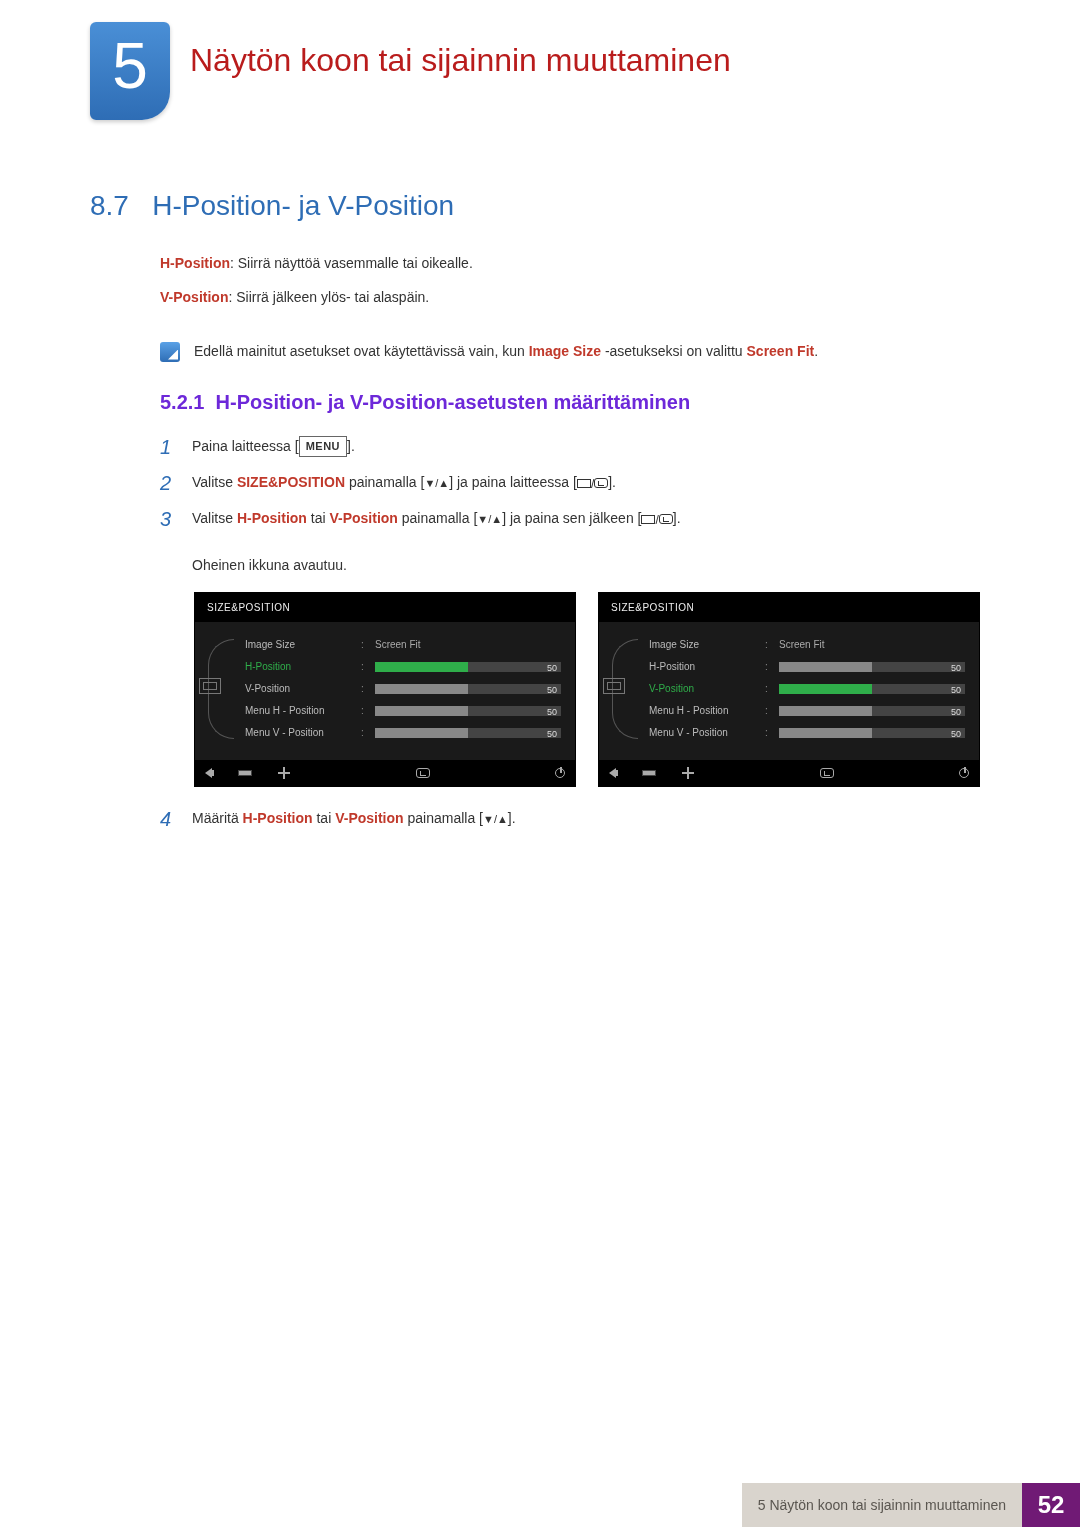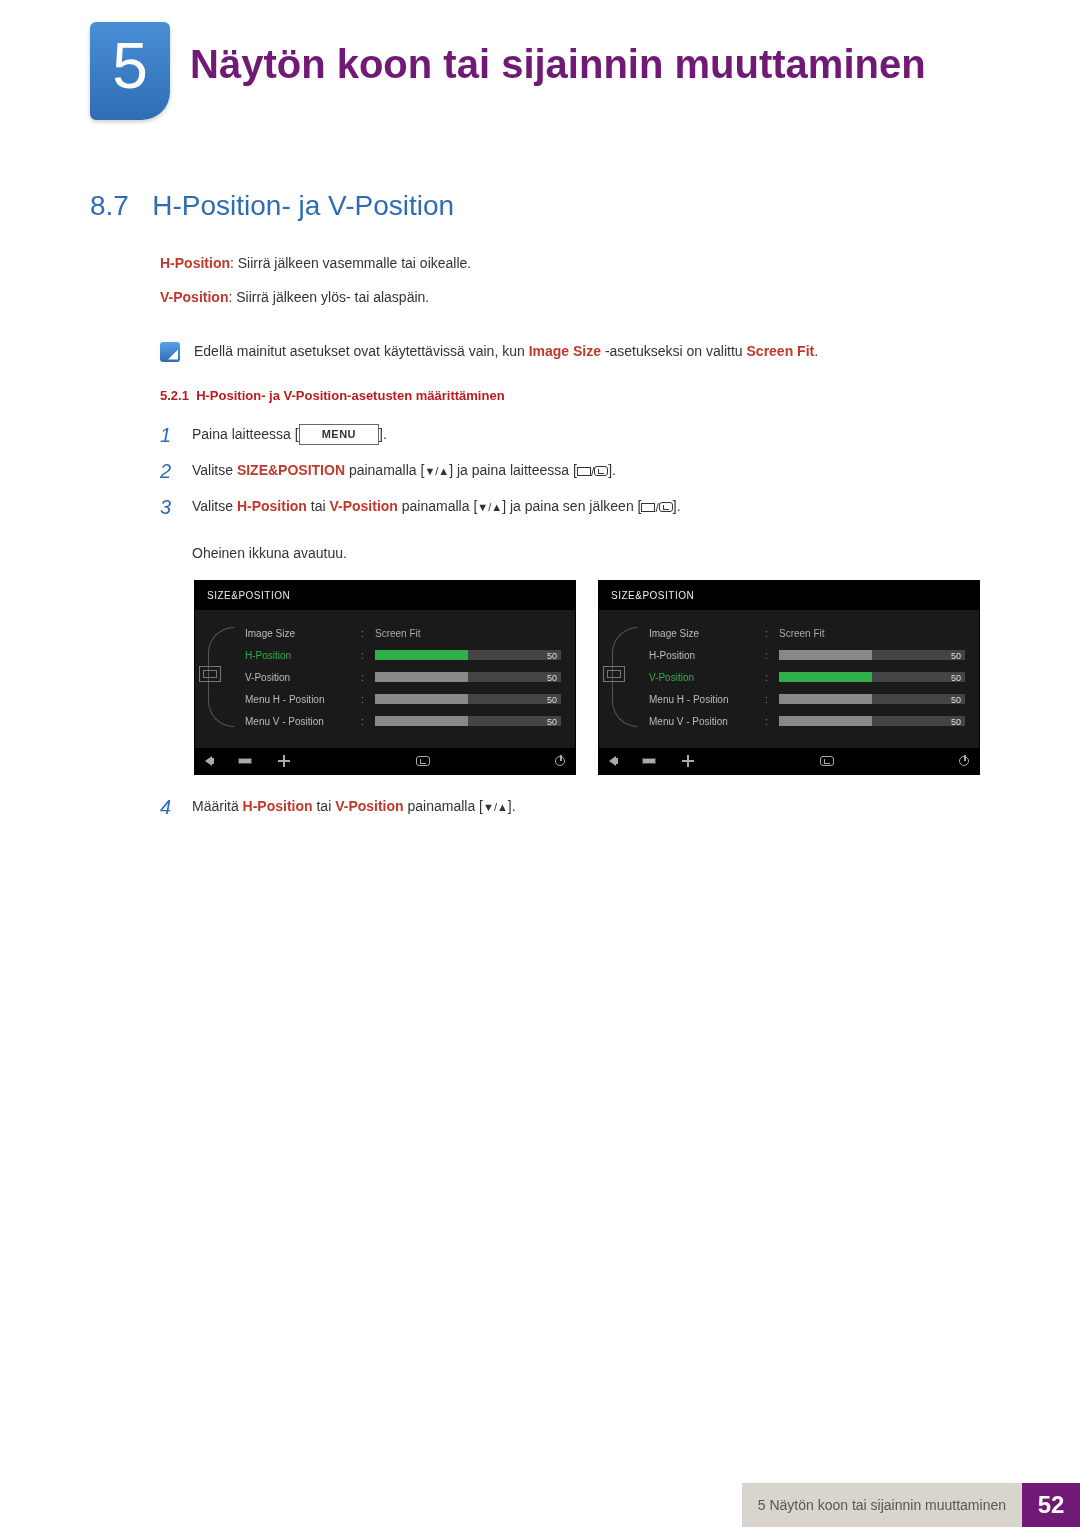--- a/index.html
+++ b/index.html
@@ -29,23 +29,23 @@
     font-size: 64px;
     font-weight: 300;
     text-align: center;
     line-height: 88px;
     box-shadow: 0 2px 4px rgba(0,0,0,0.2);
   }
   .chapter-title {
     position: absolute;
     left: 190px;
     top: 42px;
-    font-size: 40px;
-    color: #701a75;
-    font-weight: 700;
+    font-size: 32px;
+    color: #b91c1c;
+    font-weight: 400;
   }
   .section-heading {
     position: absolute;
     left: 90px;
     top: 190px;
     font-size: 28px;
     color: #2e6db5;
     font-weight: 400;
   }
   .content {
@@ -79,22 +79,22 @@
     content: "";
     position: absolute;
     right: 2px;
     bottom: 2px;
     width: 10px;
     height: 10px;
     background: #fff;
     clip-path: polygon(0 100%, 100% 0, 100% 100%);
   }
   .subsection-heading {
-    font-size: 13px;
-    color: #b91c1c;
+    font-size: 20px;
+    color: #6d28d9;
     font-weight: bold;
     margin-bottom: 16px;
   }
   .step {
     display: flex;
     gap: 14px;
     margin-bottom: 12px;
     align-items: flex-start;
   }
   .step-num {
@@ -103,21 +103,21 @@
     color: #2e6db5;
     font-weight: 400;
     width: 18px;
     flex-shrink: 0;
     line-height: 1.2;
   }
   .step-body { flex: 1; font-size: 14px; line-height: 1.7; }
   .menu-box {
     display: inline-block;
     border: 1px solid #666;
-    padding: 0 22px;
+    padding: 0 6px;
     font-size: 11px;
     font-weight: bold;
     letter-spacing: 0.5px;
     vertical-align: 1px;
   }
   .arrow-icons {
     display: inline-block;
     font-size: 11px;
     vertical-align: 0;
   }
@@ -301,21 +301,21 @@
   <div class="chapter-title">Näytön koon tai sijainnin muuttaminen</div>
 
   <div class="section-heading">
     <span>8.7</span>&nbsp;&nbsp;
     <span>H-Position- ja V-Position</span>
   </div>
 
   <div class="content">
 
     <div class="para">
-      <span class="hl">H-Position</span><span>: Siirrä jälkeen vasemmalle tai oikealle.</span>
+      <span class="hl">H-Position</span><span>: Siirrä näyttöä vasemmalle tai oikealle.</span>
     </div>
     <div class="para">
       <span class="hl">V-Position</span><span>: Siirrä jälkeen ylös- tai alaspäin.</span>
     </div>
 
     <div class="note-row">
       <div class="pencil-icon"></div>
       <div>
         <span>Edellä mainitut asetukset ovat käytettävissä vain, kun </span><span class="hl">Image Size</span><span> -asetukseksi on valittu </span><span class="hl">Screen Fit</span><span>.</span>
       </div>

